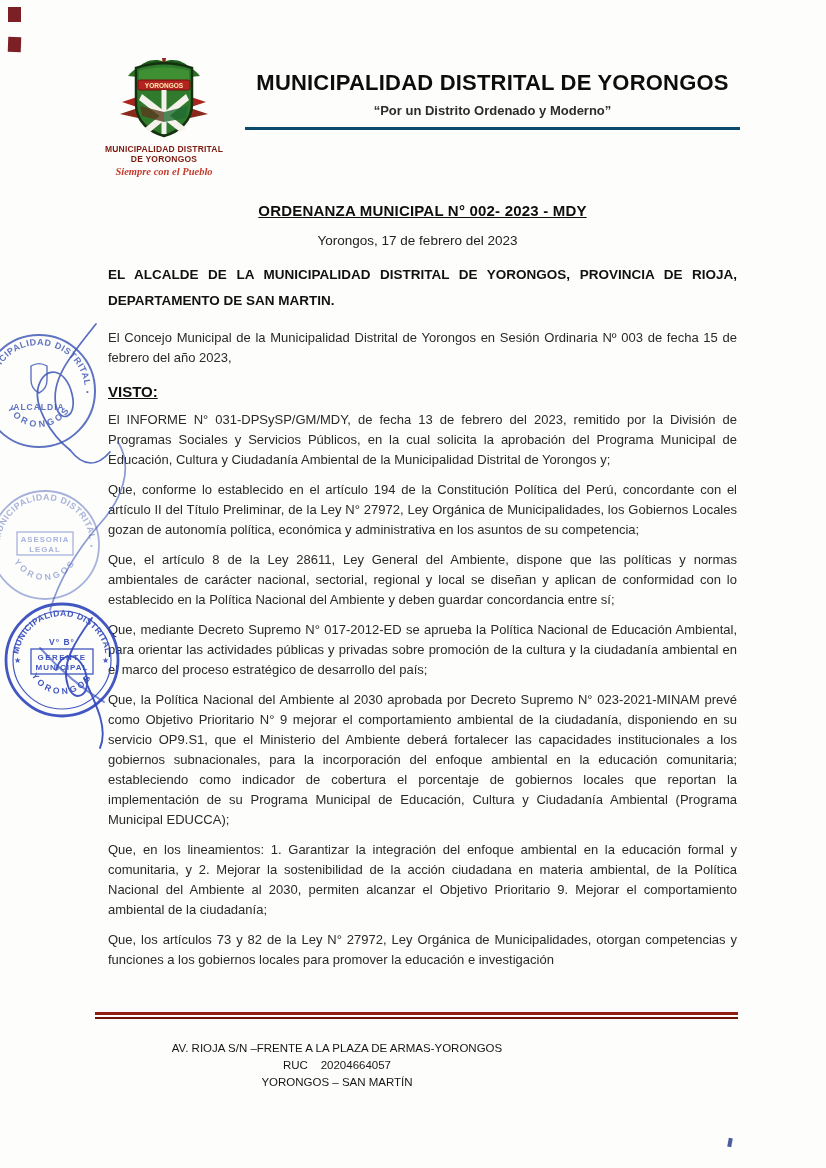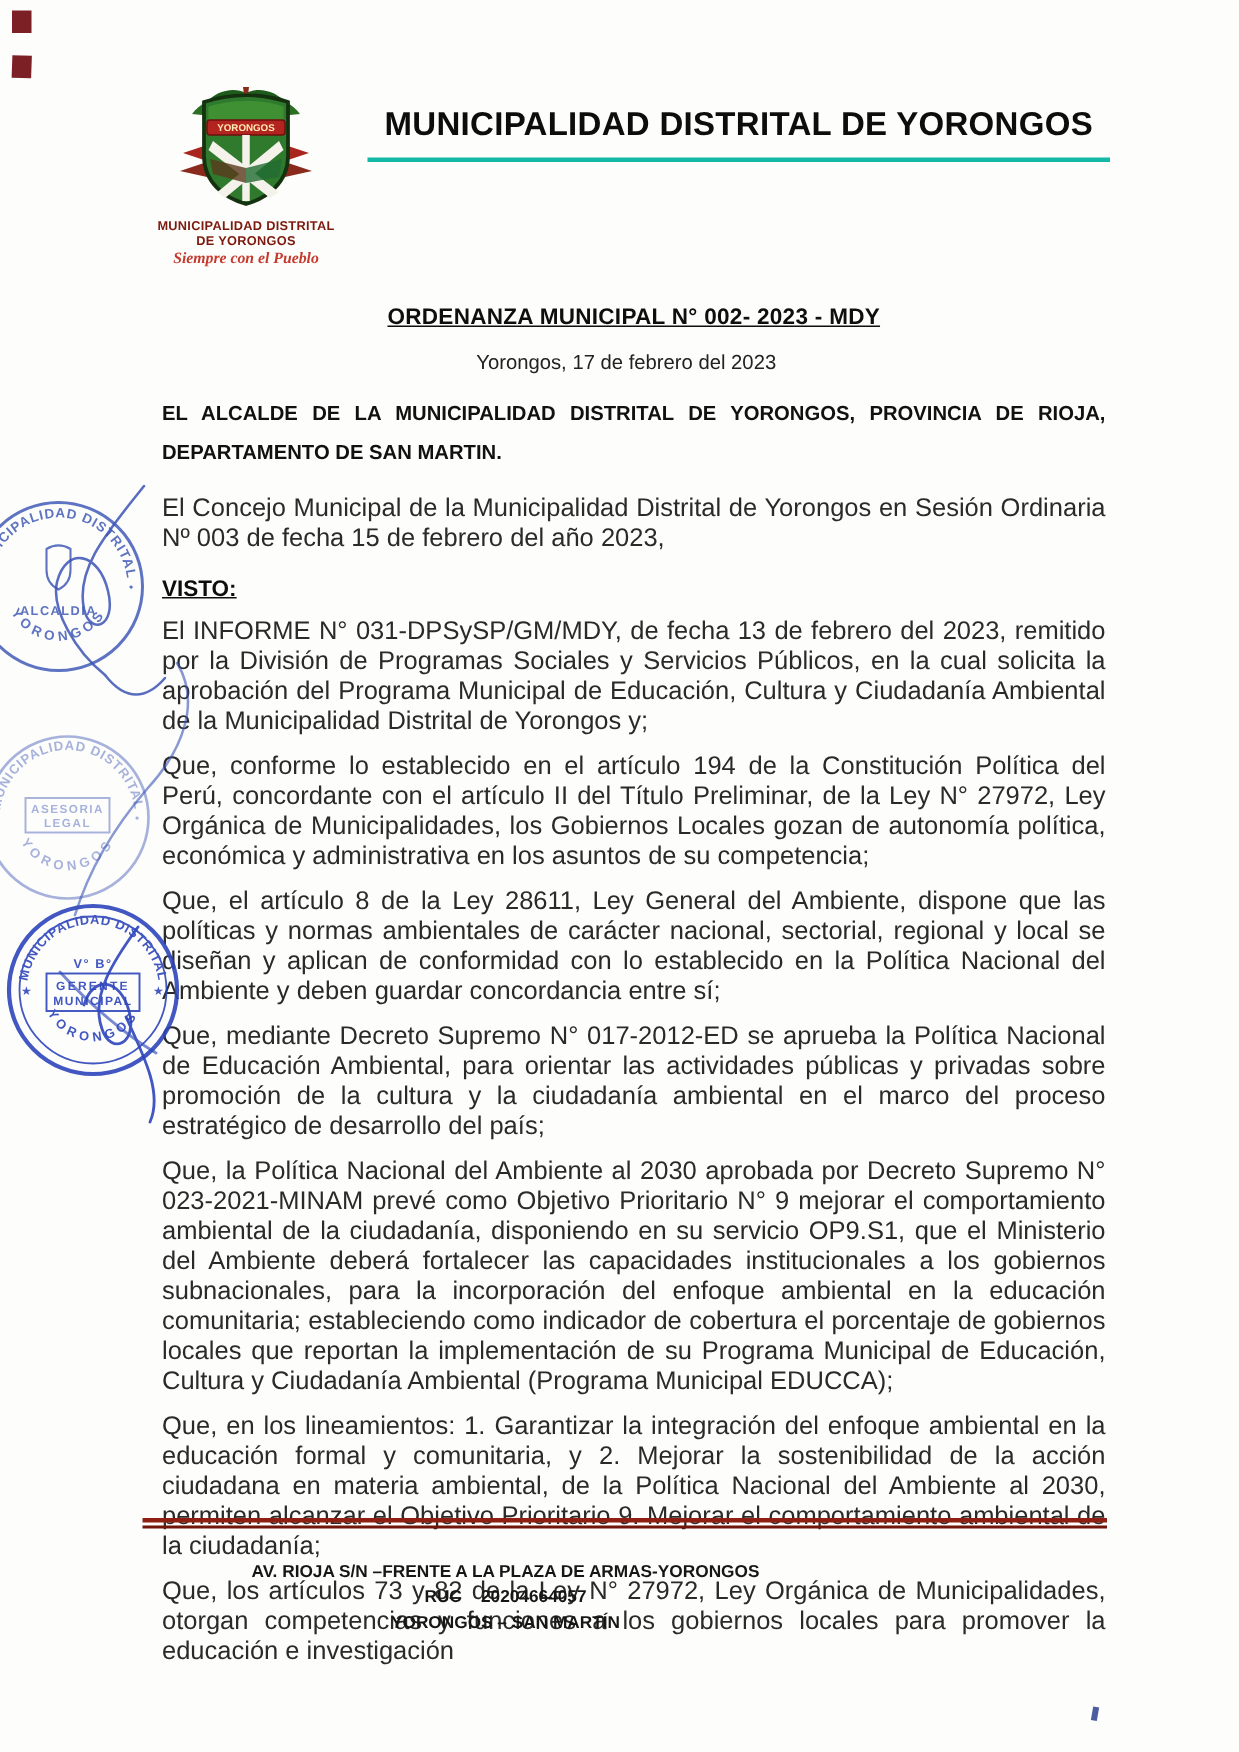--- a/index.html
+++ b/index.html
@@ -10,34 +10,34 @@
     font-family:"Liberation Sans", sans-serif;
     color:#2a2a2a;
     overflow:hidden;
     box-sizing:border-box;
   }
   
   .header{display:flex;align-items:flex-start;padding:56px 86px 0 103px;}
   .logo-block{width:122px;text-align:center;flex:none;}
   .logo-caption{font-size:8.5px;font-weight:bold;color:#7c1a10;line-height:10px;letter-spacing:.2px;margin-top:2px;}
   .logo-slogan{font-family:Liberation Serif, serif;font-style:italic;font-size:10.5px;color:#c43b2e;margin-top:2px;font-weight:bold;}
-  .head-titles{flex:1;text-align:center;border-bottom:3px solid #14b8a6;padding-bottom:9px;margin-left:20px;margin-top:14px;}
+  .head-titles{flex:1;text-align:center;border-bottom:3px solid #0c4a6e;padding-bottom:9px;margin-left:20px;margin-top:14px;}
   .org-name{font-size:22px;font-weight:bold;color:#0d0d0d;letter-spacing:.2px;line-height:26px;margin:0;}
   .motto1{font-size:13px;font-weight:bold;color:#2c2c2c;margin-top:7px;}
   .motto2{font-size:15px;font-weight:bold;color:#222;margin-top:4px;}
   
   .content{padding:0 89px 0 108px;}
   .doc-title{text-align:center;font-size:15px;font-weight:bold;text-decoration:underline;color:#0e0e0e;margin-top:25px;letter-spacing:.2px;}
   .dateline{text-align:center;font-size:13.5px;margin-top:14px;padding-right:10px;color:#222;}
   .addressee{font-weight:bold;font-size:13.5px;line-height:26px;text-align:justify;margin-top:14px;color:#111;}
-  .para{font-size:17px;line-height:20px;text-align:justify;margin:10px 0 0 0;}
+  .para{font-size:13px;line-height:20px;text-align:justify;margin:10px 0 0 0;}
   .section-heading{font-size:15px;font-weight:bold;text-decoration:underline;margin-top:15px;color:#0e0e0e;}
   
   .red-rule{position:absolute;left:95px;top:1012px;width:643px;height:2px;border-top:3px solid #8e2013;border-bottom:2px solid #70150c;}
-  .footer{position:absolute;left:0;top:1040px;width:674px;text-align:center;font-weight:bold;font-size:11.5px;line-height:17px;color:#161616;}
+  .footer{position:absolute;left:0;top:1040px;width:674px;text-align:center;font-weight:normal;font-size:11.5px;line-height:17px;color:#161616;}
   
   .corner-mark{position:absolute;background:#7c2025;width:13px;height:15px;}
   .corner-mark.m1{left:8px;top:7px;}
   .corner-mark.m2{left:8px;top:37px;transform:rotate(2deg);}
   .edge-mark{position:absolute;left:728px;top:1138px;width:4px;height:9px;background:#2c3f8f;opacity:.85;transform:rotate(10deg);}
   
   .stamp{position:absolute;pointer-events:none;}
   .stamp svg{display:block;}
   .stamp-1{left:-22px;top:330px;color:#3c55b5;opacity:.82;}
   .stamp-2{left:-14px;top:486px;color:#5a6fc0;opacity:.52;}
@@ -80,20 +80,21 @@
         <path d="M58,56 L82,50 L80,62 L58,66 Z" fill="#226b33" opacity=".8"></path>
       </svg>
       <div class="logo-caption">
         <div>MUNICIPALIDAD DISTRITAL</div>
         <div>DE YORONGOS</div>
       </div>
       <div class="logo-slogan">Siempre con el Pueblo</div>
     </div>
     <div class="head-titles">
       <div class="org-name">MUNICIPALIDAD DISTRITAL DE YORONGOS</div>
+      <div class="motto1">“Por un Distrito Ordenado y Moderno”</div>
     </div>
   </div>
 
   <div class="content">
     <div class="doc-title">ORDENANZA MUNICIPAL N° 002- 2023 - MDY</div>
     <div class="dateline">Yorongos, 17 de febrero del 2023</div>
 
     <p class="addressee">EL ALCALDE DE LA MUNICIPALIDAD DISTRITAL DE YORONGOS, PROVINCIA DE RIOJA, DEPARTAMENTO DE SAN MARTIN.</p>
     <p class="para">El Concejo Municipal de la Municipalidad Distrital de Yorongos en Sesión Ordinaria Nº 003 de fecha 15 de febrero del año 2023,</p>
 

